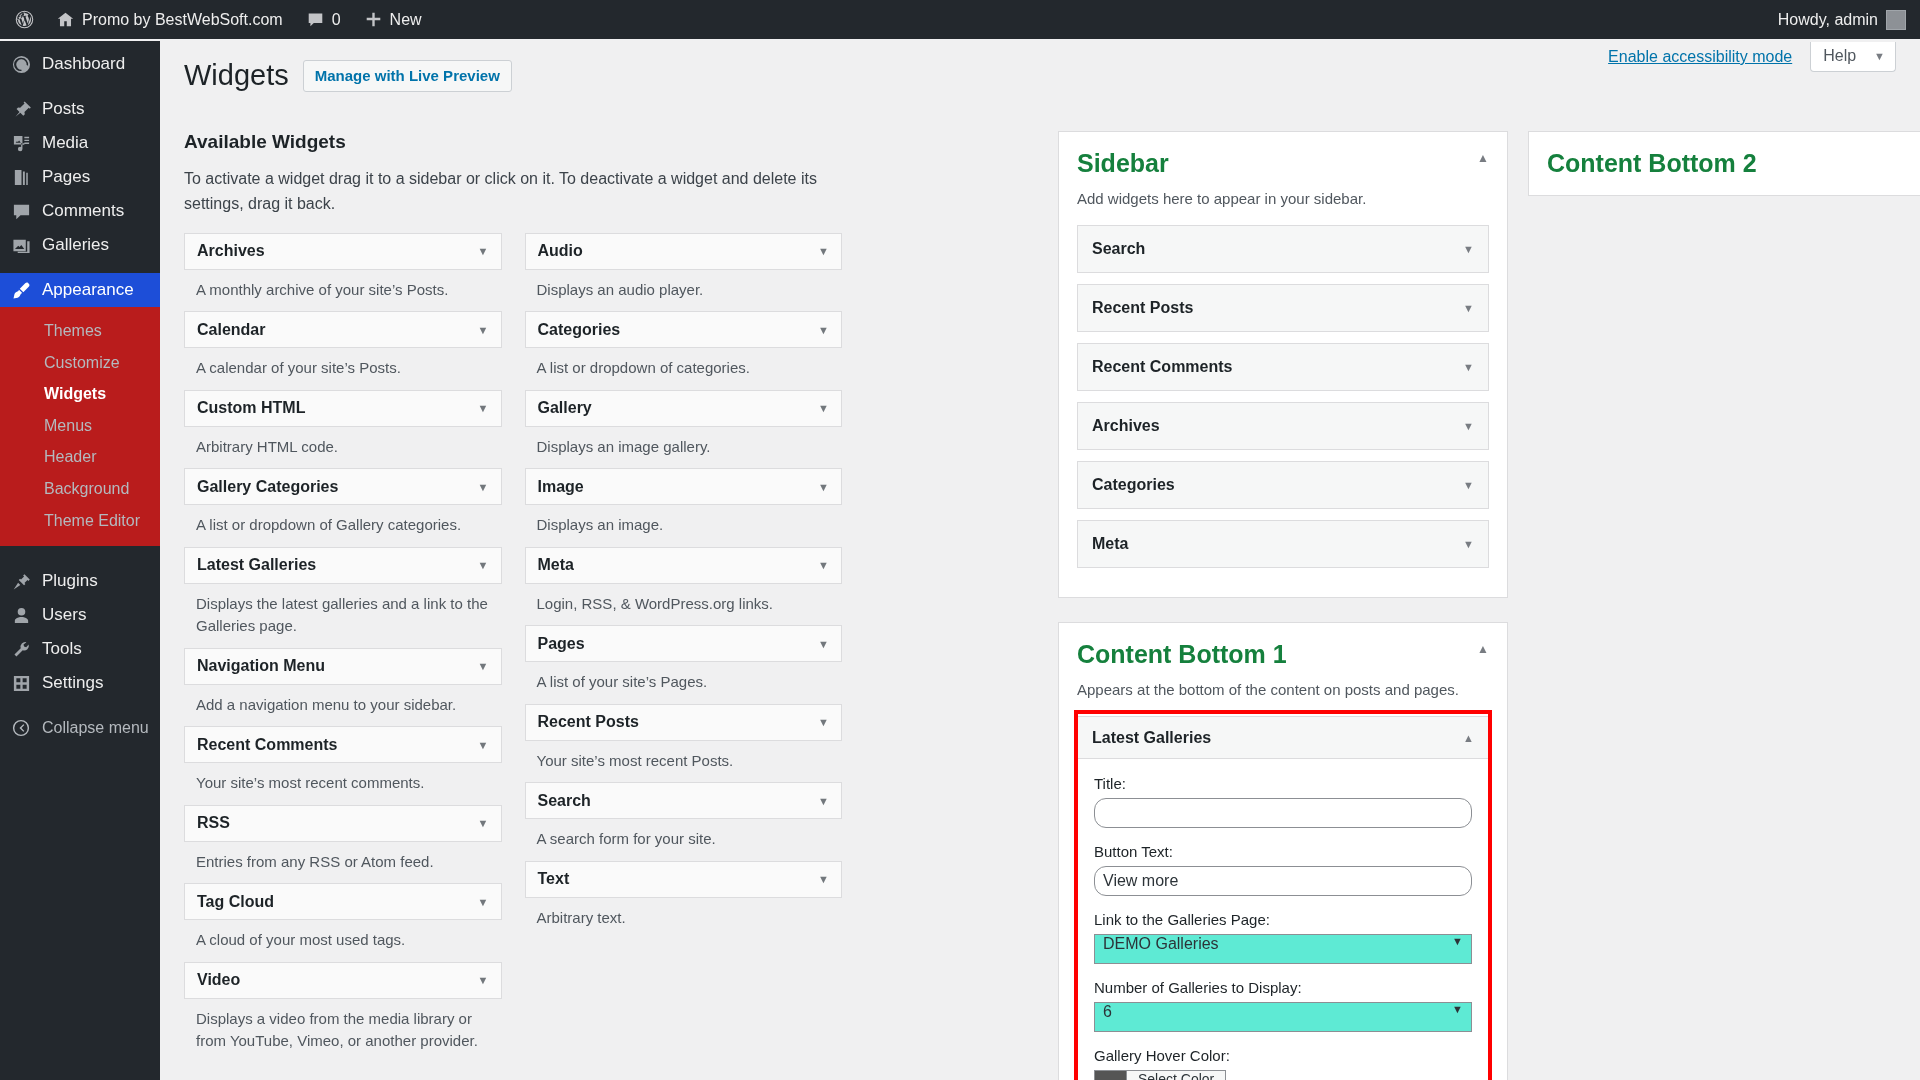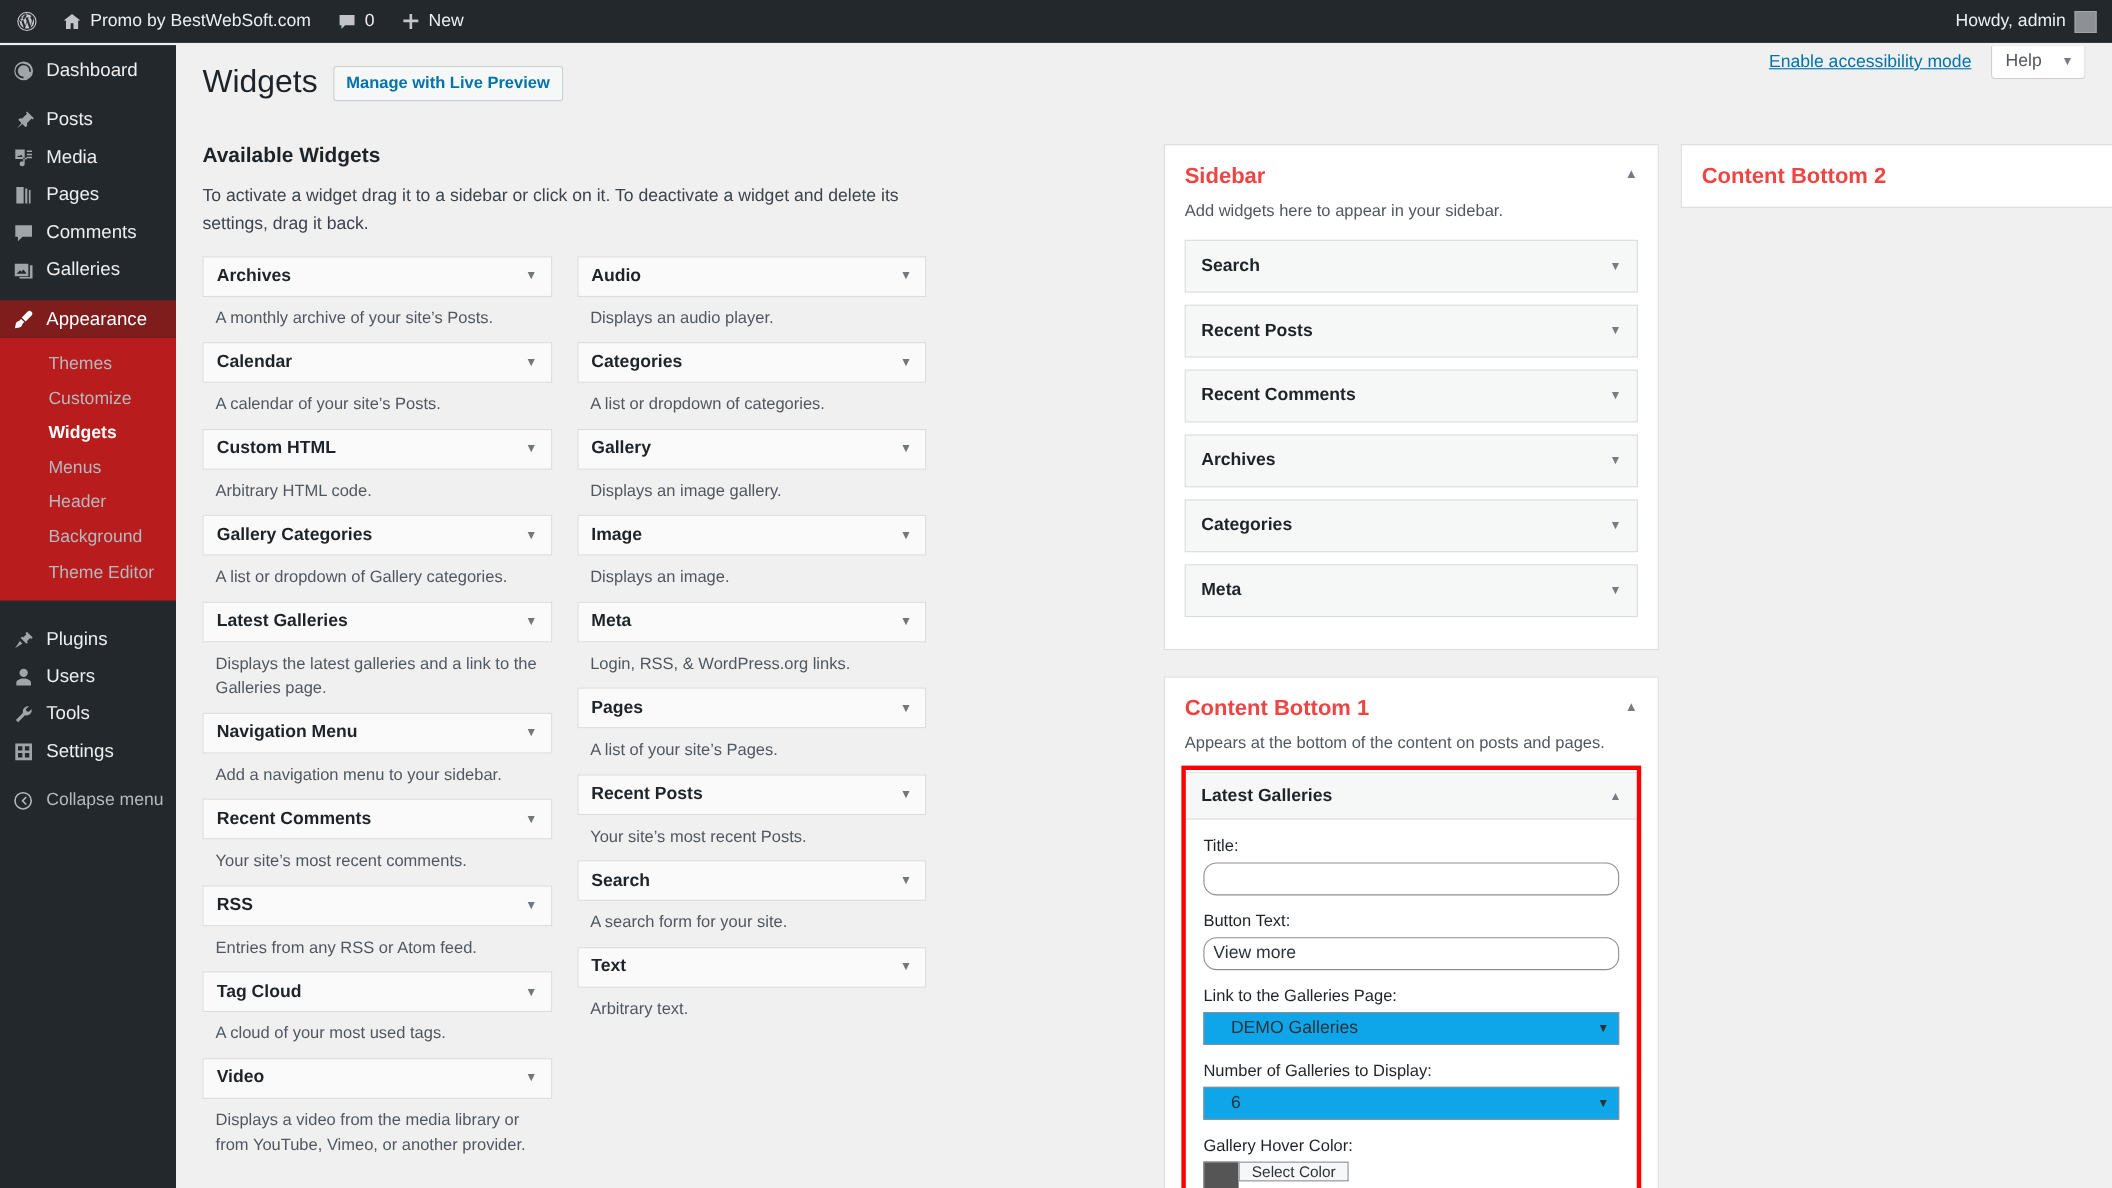--- a/index.html
+++ b/index.html
@@ -32,21 +32,21 @@
     position: absolute; top: 41px; left: 0; width: 176px; height: 1041px;
     background: #23282d; color: #b4b9be; font-size: 17px;
   }
   .menu-top {
     display: flex; align-items: center; gap: 11px;
     height: 34px; padding-left: 11px; color: #eee; position: relative;
   }
   .menu-top .mi { width: 20px; text-align: center; color:#a0a5aa; display:flex; align-items:center; justify-content:center;}
   .menu-top.sep { margin-top: 11px; }
   .menu-top.current {
-    background: #7f1d1d; color: #fff; font-weight: 400;
+    background: #1d4ed8; color: #fff; font-weight: 400;
   }
   .menu-top.current .mi { color: #fff; }
   .menu-top.current::after {
     content: ""; position: absolute; right: -8px; top: 50%; margin-top: -8px;
     border: 8px solid transparent; border-right-color: #f0f0f1;
   }
   #submenu-appearance { background: #b91c1c; padding: 8px 0 10px 0; }
   .submenu-item {
     padding: 7px 0 7px 44px; font-size: 16px; color: #b4b9be; line-height: 1.1;
   }
@@ -108,21 +108,21 @@
   }
   
   #mid-col { position: absolute; left: 898px; top: 0; width: 450px; }
   #right-col { position: absolute; left: 1368px; top: 0; width: 450px; }
   .sidebar-box {
     background: #fff; border: 1px solid #dcdcde; margin-bottom: 24px;
     padding: 14px 18px 18px 18px;
   }
   .sidebar-box.collapsed { padding-bottom: 14px; }
   .sb-head { display: flex; align-items: flex-start; }
-  .sb-head h2 { font-size: 20px; font-weight: bold; color: #ef4444; flex: 1; line-height: 1.4; }
+  .sb-head h2 { font-size: 25px; font-weight: bold; color: #15803d; flex: 1; line-height: 1.4; }
   .sb-toggle { color: #787c82; font-size: 12px; padding-top: 5px; }
   .sb-desc { font-size: 15px; color: #50575e; margin: 7px 0 16px 0; line-height: 1.4; }
   .sb-widget {
     background: #f6f7f7; border: 1px solid #dcdcde; margin-bottom: 11px;
   }
   .sb-widget-top {
     height: 46px; display: flex; align-items: center; padding: 0 14px;
     font-size: 16px; font-weight: bold; color: #1d2327;
   }
   .sb-widget-top .wtitle { flex: 1; }
@@ -131,23 +131,23 @@
   #lg-widget { background: #fff; border: 1px solid #dcdcde; }
   #lg-widget .sb-widget-top { background: #f6f7f7; border-bottom: 1px solid #dcdcde; height: 42px; }
   .lg-body { padding: 16px 16px 18px 16px; }
   .lg-label { font-size: 15px; color: #1d2327; margin-bottom: 6px; display: block; }
   .lg-input {
     width: 100%; height: 30px; border: 1px solid #8c8f94; border-radius: 12px;
     padding: 0 8px; font-size: 16px; color: #2c3338; background: #fff;
     font-family: "Liberation Sans", sans-serif; margin-bottom: 15px;
   }
   .lg-select {
-    width: 100%; height: 30px; border: 1px solid #8c8f94; background: #0ea5e9;
-    font-size: 16px; color: #2c3338; padding: 0 24px; margin-bottom: 15px;
-    display: flex; align-items: center; position: relative;
+    width: 100%; height: 30px; border: 1px solid #8c8f94; background: #5eead4;
+    font-size: 16px; color: #2c3338; padding: 0 8px; margin-bottom: 15px;
+    display: flex; position: relative;
   }
   .lg-select .sel-caret { position: absolute; right: 8px; font-size: 11px; color: #2c3338; }
   .color-row { display: flex; align-items: flex-start; margin-bottom: 18px; }
   .color-swatch {
     width: 32px; height: 26px; background: #555; border: 1px solid #8c8f94; border-right: none;
   }
   .color-btn {
     border: 1px solid #8c8f94; background: #f6f7f7; font-size: 14px; color: #2c3338;
     padding: 0 11px; display: flex; align-items: center;
   }

